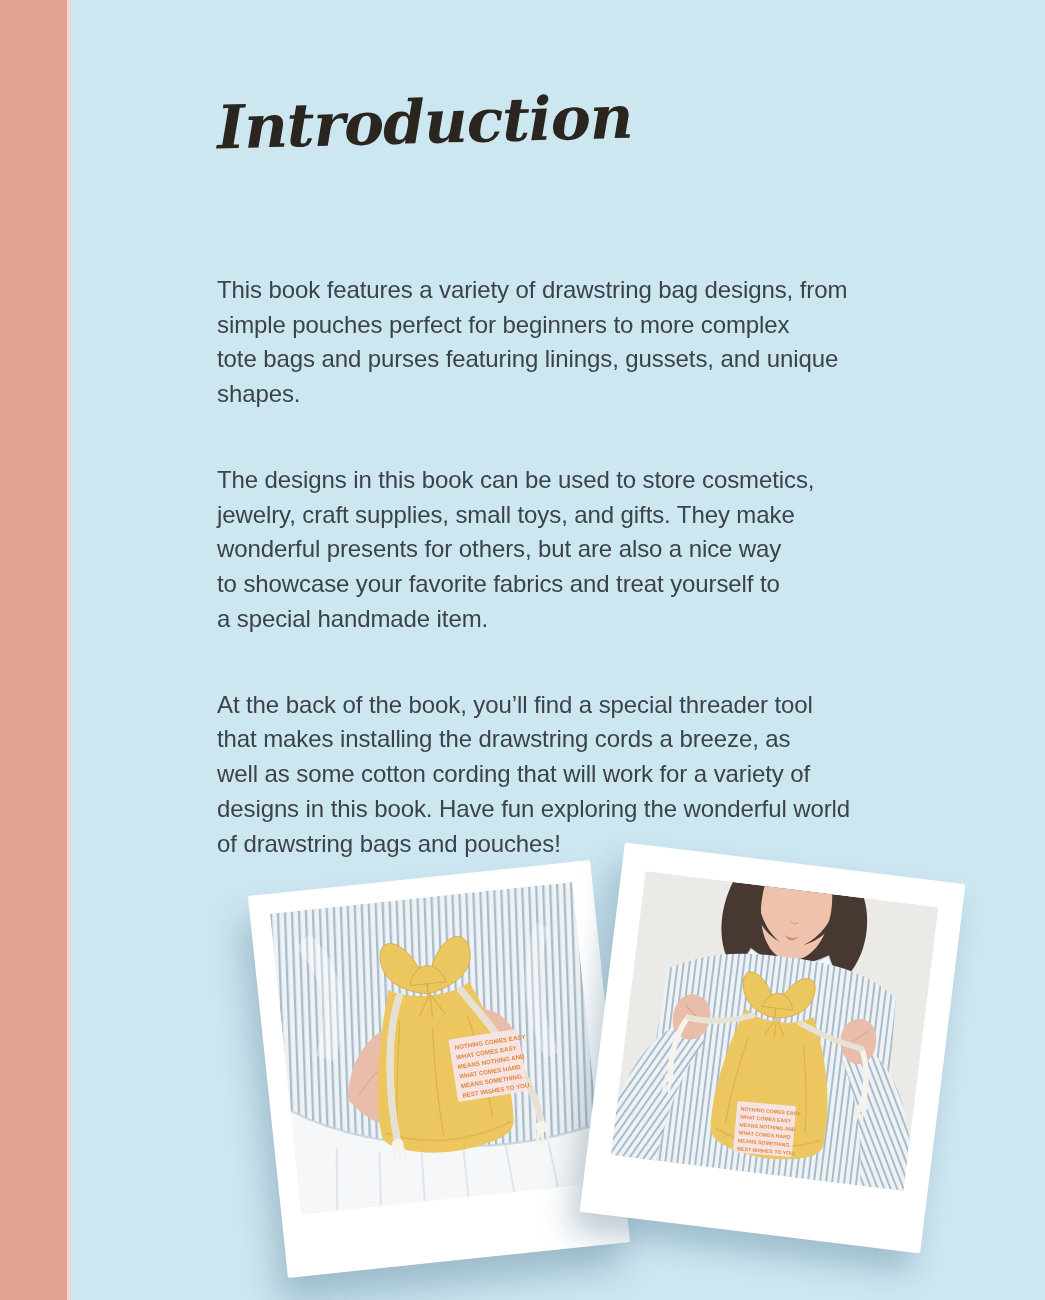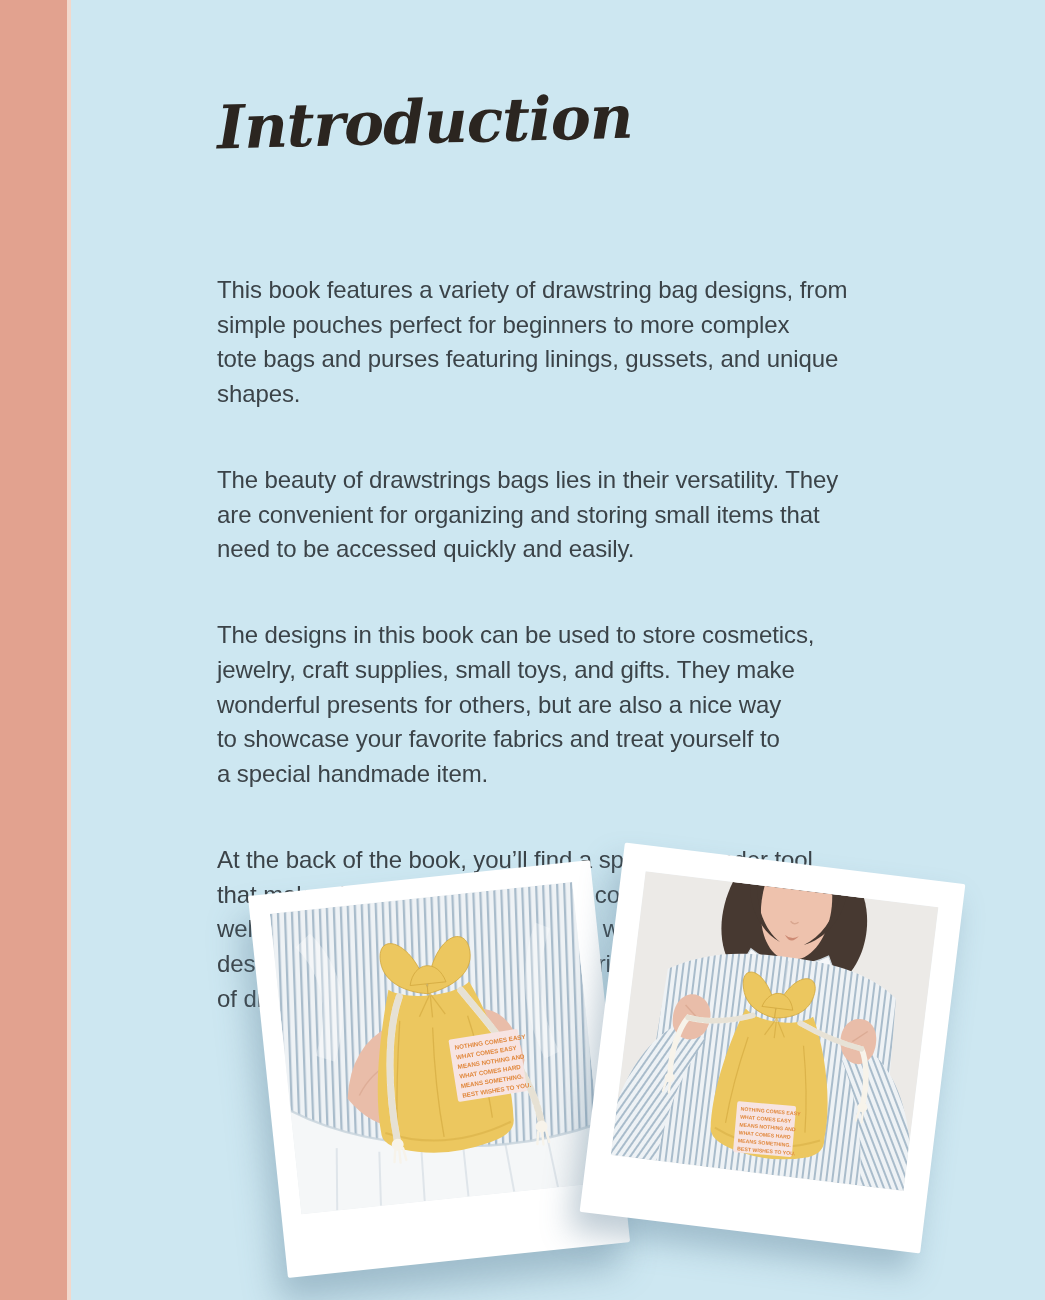--- a/index.html
+++ b/index.html
@@ -83,23 +83,20 @@
 <div class="spine"></div>
 <div class="spine-line"></div>
 
 <h1 class="title">Introduction</h1>
 
 <div class="copy">
   <p>This book features a variety of drawstring bag designs, from
 simple pouches perfect for beginners to more complex
 tote bags and purses featuring linings, gussets, and unique
 shapes.</p>
-  <p>The beauty of drawstrings bags lies in their versatility. They
-are convenient for organizing and storing small items that
-need to be accessed quickly and easily.</p>
   <p>The designs in this book can be used to store cosmetics,
 jewelry, craft supplies, small toys, and gifts. They make
 wonderful presents for others, but are also a nice way
 to showcase your favorite fabrics and treat yourself to
 a special handmade item.</p>
   <p>At the back of the book, you’ll find a special threader tool
 that makes installing the drawstring cords a breeze, as
 well as some cotton cording that will work for a variety of
 designs in this book. Have fun exploring the wonderful world
 of drawstring bags and pouches!</p>

